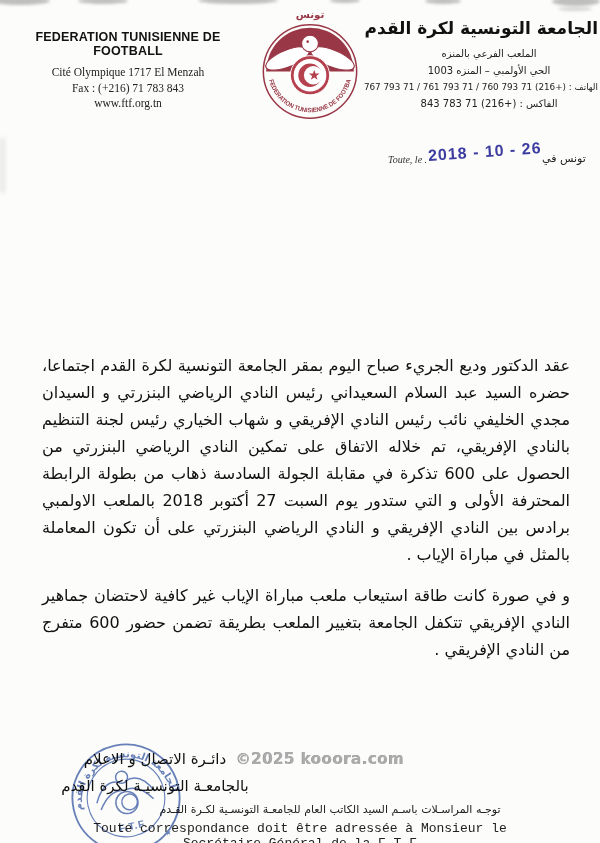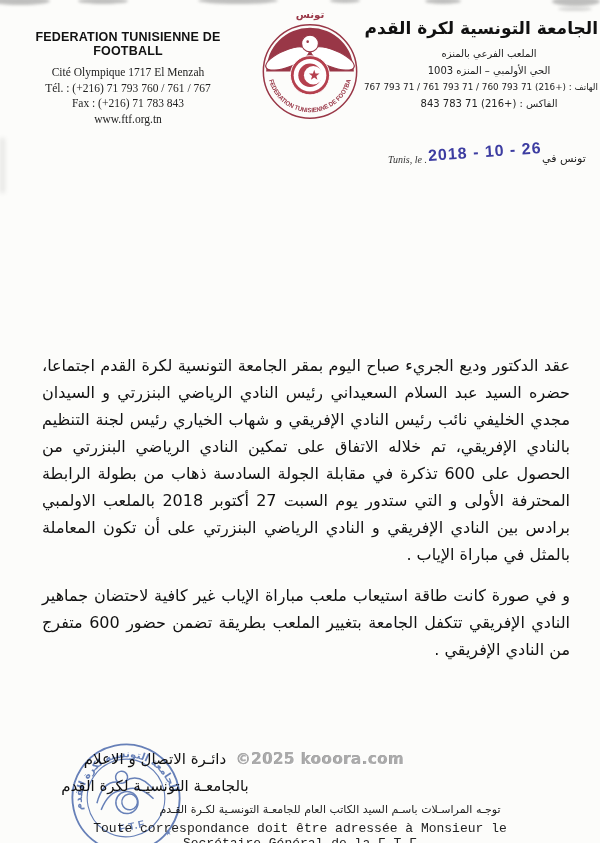--- a/index.html
+++ b/index.html
@@ -84,21 +84,20 @@
   <div class="smudge" style="left:198px;top:-3px;width:80px;height:7px;"></div>
   <div class="smudge" style="left:330px;top:-2px;width:30px;height:5px;"></div>
   <div class="smudge" style="left:425px;top:-2px;width:36px;height:6px;"></div>
   <div class="smudge" style="left:552px;top:-3px;width:48px;height:9px;"></div>
   <div class="smudge" style="left:558px;top:7px;width:34px;height:4px;opacity:.25;"></div>
   <div class="edge-streak" style="left:0;top:138px;width:5px;height:55px;"></div>
 
   <div class="abs lh-fr">
     <div class="org">FEDERATION TUNISIENNE DE FOOTBALL</div>
     <div class="addr">Cité Olympique 1717 El Menzah</div>
-    <div class="addr">Tél. : (+216) 71 793 760 / 761 / 767</div>
     <div class="addr">Fax : (+216) 71 783 843</div>
     <div class="addr">www.ftf.org.tn</div>
   </div>
 
   <svg class="abs crest" viewBox="0 0 120 126">
     <defs>
       <path id="crestArc" d="M 16,78 A 45,45 0 0 0 104,78" fill="none"></path>
     </defs>
     <text class="crest-top" x="60" y="13">تونس</text>
     <path class="crest-field" d="M 13,70 A 47,47 0 0 1 107,70 Z"></path>
@@ -119,21 +118,21 @@
   </svg>
 
   <div class="abs lh-ar">
     <div class="org">الجامعة التونسية لكرة القدم</div>
     <div class="addr">الملعب الفرعي بالمنزه</div>
     <div class="addr">الحي الأولمبي – المنزه 1003</div>
     <div class="addr small">الهاتف : (+216) 71 793 760 / 71 793 761 / 71 793 767</div>
     <div class="addr">الفاكس : (+216) 71 783 843</div>
   </div>
 
-  <div class="abs tunis-le">Tunis, le .</div>
+  <div class="abs tunis-le">Toute, le .</div>
   <div class="abs date-stamp">2018 - 10 - 26</div>
   <div class="abs tunis-ar">تونس في</div>
 
 
   <div class="abs body-text">
     <p>عقد الدكتور وديع الجريء صباح اليوم بمقر الجامعة التونسية لكرة القدم اجتماعا، حضره السيد عبد السلام السعيداني رئيس النادي الرياضي البنزرتي و السيدان مجدي الخليفي نائب رئيس النادي الإفريقي و شهاب الخياري رئيس لجنة التنظيم بالنادي الإفريقي، تم خلاله الاتفاق على تمكين النادي الرياضي البنزرتي من الحصول على 600 تذكرة في مقابلة الجولة السادسة ذهاب من بطولة الرابطة المحترفة الأولى و التي ستدور يوم السبت 27 أكتوبر 2018 بالملعب الاولمبي برادس بين النادي الإفريقي و النادي الرياضي البنزرتي على أن تكون المعاملة بالمثل في مباراة الإياب .</p>
     <p>و في صورة كانت طاقة استيعاب ملعب مباراة الإياب غير كافية لاحتضان جماهير النادي الإفريقي تتكفل الجامعة بتغيير الملعب بطريقة تضمن حضور 600 متفرج من النادي الإفريقي .</p>
   </div>
 
   <div class="abs signature">

